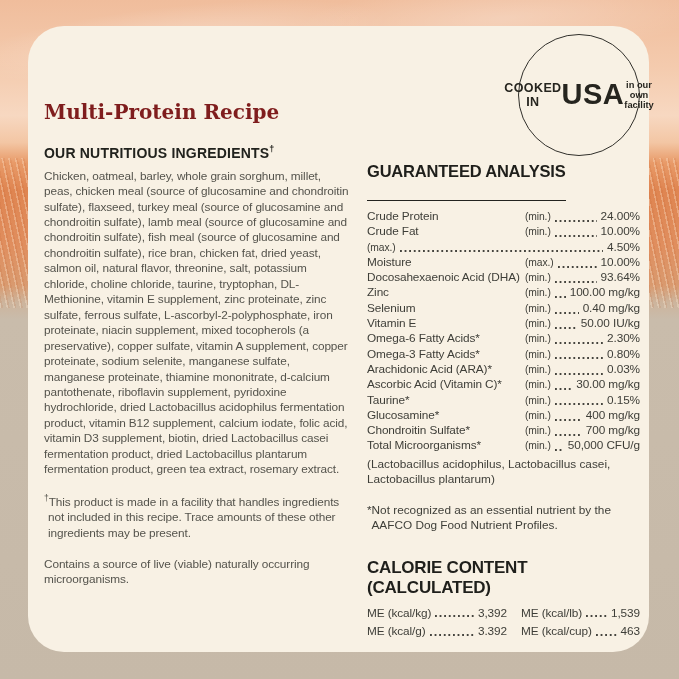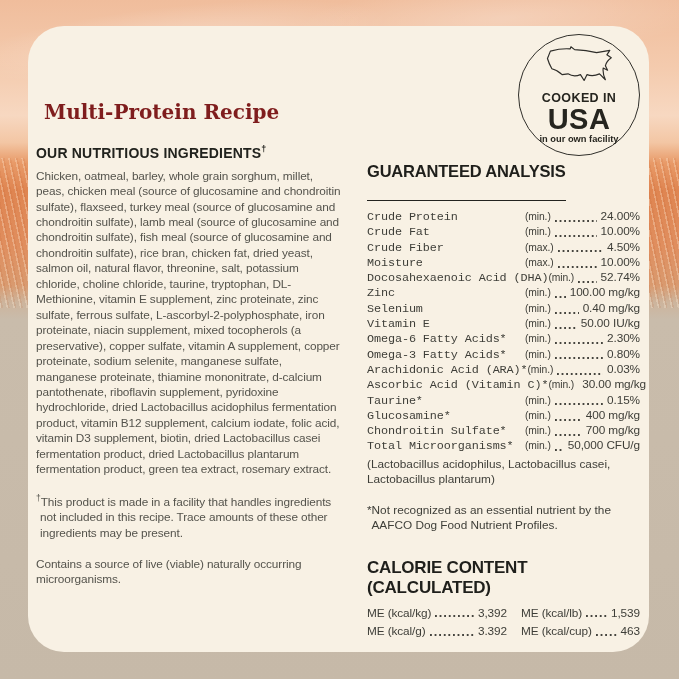--- a/index.html
+++ b/index.html
@@ -22,44 +22,44 @@
   
   .card{position:absolute;left:28px;top:26px;width:621px;height:626px;
         background:#f8f1e4;border-radius:36px;}
   .title{position:absolute;left:14px;top:22px;font-size:45px;font-weight:800;
          letter-spacing:-1.2px;line-height:1;color:#2b5440;}
   .subtitle{position:absolute;left:16px;top:74px;font-family:"DejaVu Serif",serif;
          font-weight:700;font-size:20px;color:#7f1d1d;}
   
   .badge{position:absolute;left:490px;top:8px;width:120px;height:120px;
          border:1.6px solid #31302b;border-radius:50%;display:flex;
-         flex-direction:column;align-items:center;justify-content:center;
+         flex-direction:row;align-items:center;justify-content:center;
          color:#26251f;text-align:center;}
   .badge svg{display:block;margin-bottom:1px;}
   .badge-top{font-size:12.5px;font-weight:700;letter-spacing:.4px;}
   .badge-main{font-size:29px;font-weight:800;letter-spacing:.5px;line-height:1.02;}
   .badge-bottom{font-size:9.3px;font-weight:700;margin-top:0;}
   
-  .col-left{position:absolute;left:8px;top:118px;width:305px;color:#54534c;}
+  .col-left{position:absolute;left:16px;top:118px;width:305px;color:#54534c;}
   .sec-heading{font-size:14px;font-weight:700;color:#21221d;letter-spacing:.2px;
          margin:0;}
   .sec-heading sup{font-size:9px;}
   .ing-body{font-size:11.8px;line-height:1.31;letter-spacing:-0.1px;margin:8px 0 0;}
   .ing-foot{font-size:11.8px;line-height:1.31;letter-spacing:-0.1px;margin:15px 0 0;
          text-indent:-4px;padding-left:4px;}
   .ing-foot sup{font-size:8.5px;}
   .ing-note{font-size:11.8px;line-height:1.31;letter-spacing:-0.1px;margin:16px 0 0;}
   
   .col-right{position:absolute;left:339px;top:136px;width:273px;color:#3e3e38;}
   .ga-heading{display:inline-block;font-size:16.5px;font-weight:800;color:#1f1f1b;
          letter-spacing:-0.2px;border-bottom:1.5px solid #23231f;
          padding-bottom:19px;margin:0 0 8px;}
   .ga-row{display:flex;align-items:baseline;line-height:14.3px;font-size:11.8px;
          letter-spacing:-0.1px;}
-  .ga-label{flex:0 0 158px;white-space:nowrap;overflow:visible;font-family:Liberation Mono, monospace;}
+  .ga-label{flex:0 0 158px;white-space:nowrap;overflow:visible;}
   .ga-qual{font-size:10.3px;white-space:nowrap;}
   .ga-value{white-space:nowrap;margin-left:2px;}
   .leader{flex:1 1 10px;height:2px;align-self:flex-end;margin:0 2px 2.5px 4px;
          background-image:radial-gradient(circle at 1.1px 1px,#45443e 0.95px,transparent 1.15px);
          background-size:4.6px 2px;background-repeat:repeat-x;}
   .ga-species{font-size:11.8px;line-height:1.28;margin:3px 0 16px;}
   .ga-foot{font-size:11.8px;line-height:1.3;margin:14px 0 0;
          text-indent:-4.5px;padding-left:4.5px;}
   .cal-heading{font-size:17px;font-weight:800;color:#1f1f1b;letter-spacing:-0.2px;
          margin:24px 0 0;}
@@ -114,38 +114,37 @@
           </div>
 
           <div class="ga-row">
             <span class="ga-label">Crude Fat</span>
             <span class="ga-qual">(min.)</span>
             <span class="leader"></span>
             <span class="ga-value">10.00%</span>
           </div>
 
           <div class="ga-row">
-            <span class="ga-label">Crude Fiber</span>
             <span class="ga-qual">(max.)</span>
             <span class="leader"></span>
             <span class="ga-value">4.50%</span>
           </div>
 
           <div class="ga-row">
             <span class="ga-label">Moisture</span>
             <span class="ga-qual">(max.)</span>
             <span class="leader"></span>
             <span class="ga-value">10.00%</span>
           </div>
 
           <div class="ga-row">
             <span class="ga-label">Docosahexaenoic Acid (DHA)</span>
             <span class="ga-qual">(min.)</span>
             <span class="leader"></span>
-            <span class="ga-value">52.74%</span>
+            <span class="ga-value">93.64%</span>
           </div>
 
           <div class="ga-row">
             <span class="ga-label">Zinc</span>
             <span class="ga-qual">(min.)</span>
             <span class="leader"></span>
             <span class="ga-value">100.00 mg/kg</span>
           </div>
 
           <div class="ga-row">

